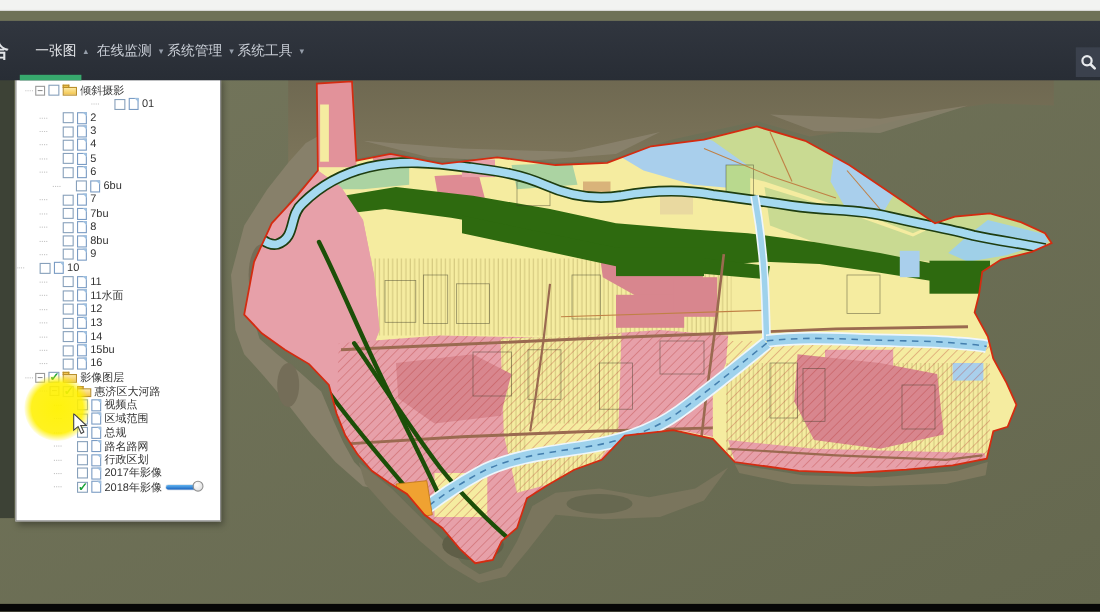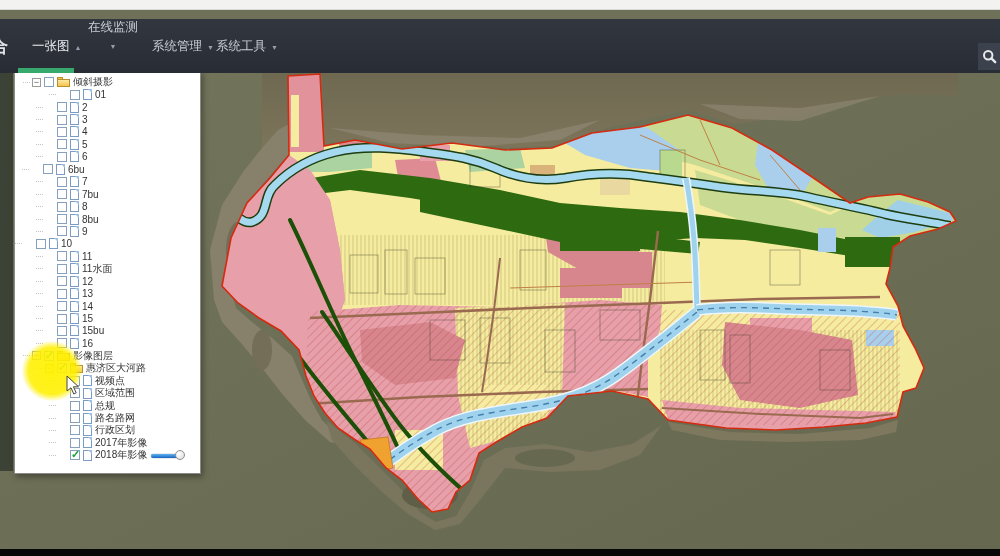--- a/index.html
+++ b/index.html
@@ -238,21 +238,21 @@
   <div id="leftshade"></div>
 
   <div id="topstrip"></div>
   <div id="navbar">
     <div id="logo-partial">合</div>
     <div id="menu-container">
         <div class="menu-item active" style="left: 32px;">
           <span>一张图</span>
           <span class="arr">▲</span>
         </div>
-        <div class="menu-item" style="left: 88px; flex-direction: column;">
+        <div class="menu-item" style="left: 88px;">
           <span>在线监测</span>
           <span class="arr">▼</span>
         </div>
         <div class="menu-item" style="left: 152px;">
           <span>系统管理</span>
           <span class="arr">▼</span>
         </div>
         <div class="menu-item" style="left: 216px;">
           <span>系统工具</span>
           <span class="arr">▼</span>
@@ -272,21 +272,21 @@
         <div class="trow" style="padding-left: 8px;">
           <span class="stub"></span>
           <span class="exp">−</span>
           <span class="cb"></span>
           <span class="ficon">
             <span class="tab"></span>
             <span class="back"></span>
           </span>
           <span class="lbl">倾斜摄影</span>
         </div>
-        <div class="trow" style="padding-left: 34px;">
+        <div class="trow" style="padding-left: 34px; margin-left: 34px;">
           <span class="stub"></span>
           <span class="spacer"></span>
           <span class="cb"></span>
           <span class="picon"></span>
           <span class="lbl">01</span>
         </div>
         <div class="trow" style="padding-left: 21px;">
           <span class="stub"></span>
           <span class="spacer"></span>
           <span class="cb"></span>
@@ -314,21 +314,21 @@
           <span class="picon"></span>
           <span class="lbl">5</span>
         </div>
         <div class="trow" style="padding-left: 21px;">
           <span class="stub"></span>
           <span class="spacer"></span>
           <span class="cb"></span>
           <span class="picon"></span>
           <span class="lbl">6</span>
         </div>
-        <div class="trow" style="padding-left: 7px;">
+        <div class="trow" style="padding-left: 33px;">
           <span class="stub"></span>
           <span class="spacer"></span>
           <span class="cb"></span>
           <span class="picon"></span>
           <span class="lbl">6bu</span>
         </div>
         <div class="trow" style="padding-left: 21px;">
           <span class="stub"></span>
           <span class="spacer"></span>
           <span class="cb"></span>
@@ -397,27 +397,20 @@
           <span class="cb"></span>
           <span class="picon"></span>
           <span class="lbl">13</span>
         </div>
         <div class="trow" style="padding-left: 21px;">
           <span class="stub"></span>
           <span class="spacer"></span>
           <span class="cb"></span>
           <span class="picon"></span>
           <span class="lbl">14</span>
-        </div>
-        <div class="trow" style="padding-left: 21px;">
-          <span class="stub"></span>
-          <span class="spacer"></span>
-          <span class="cb"></span>
-          <span class="picon"></span>
-          <span class="lbl">15</span>
         </div>
         <div class="trow" style="padding-left: 21px; text-align: right;">
           <span class="stub"></span>
           <span class="spacer"></span>
           <span class="cb"></span>
           <span class="picon"></span>
           <span class="lbl">15bu</span>
         </div>
         <div class="trow" style="padding-left: 21px;">
           <span class="stub"></span>

